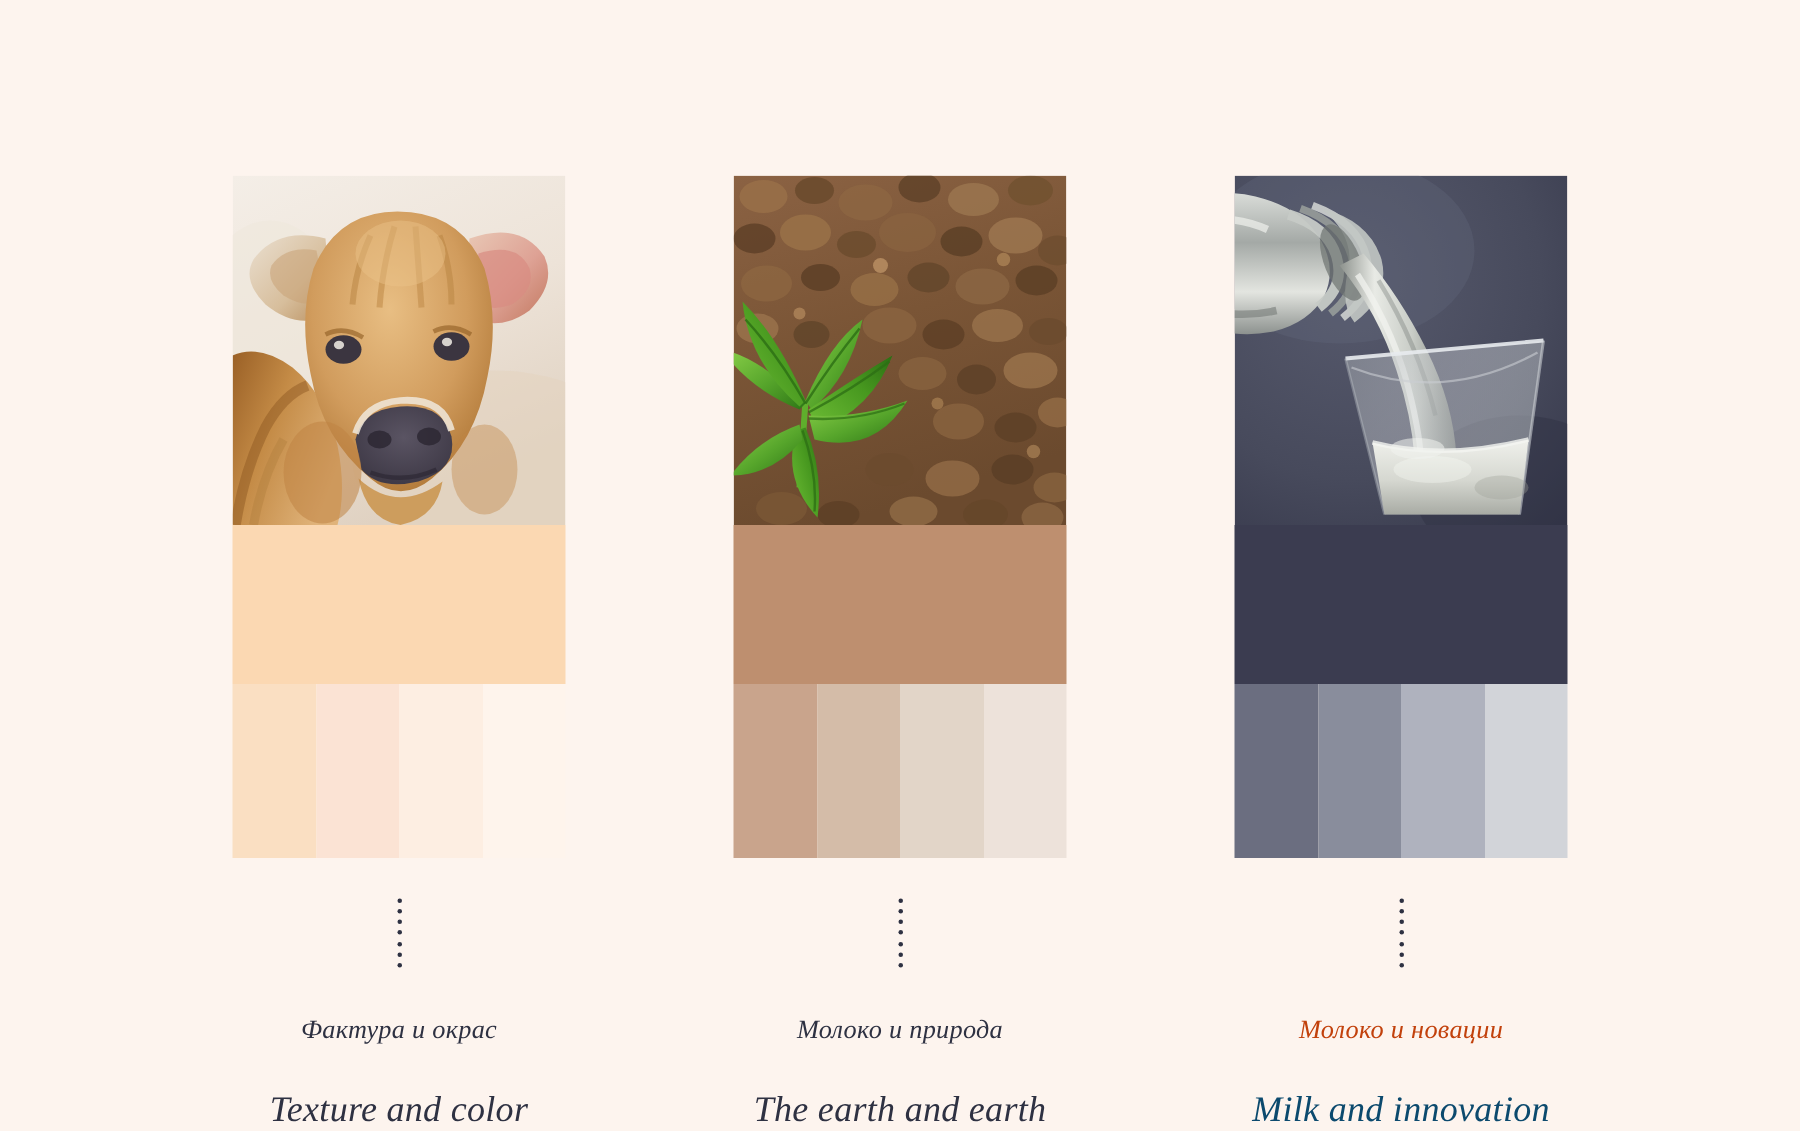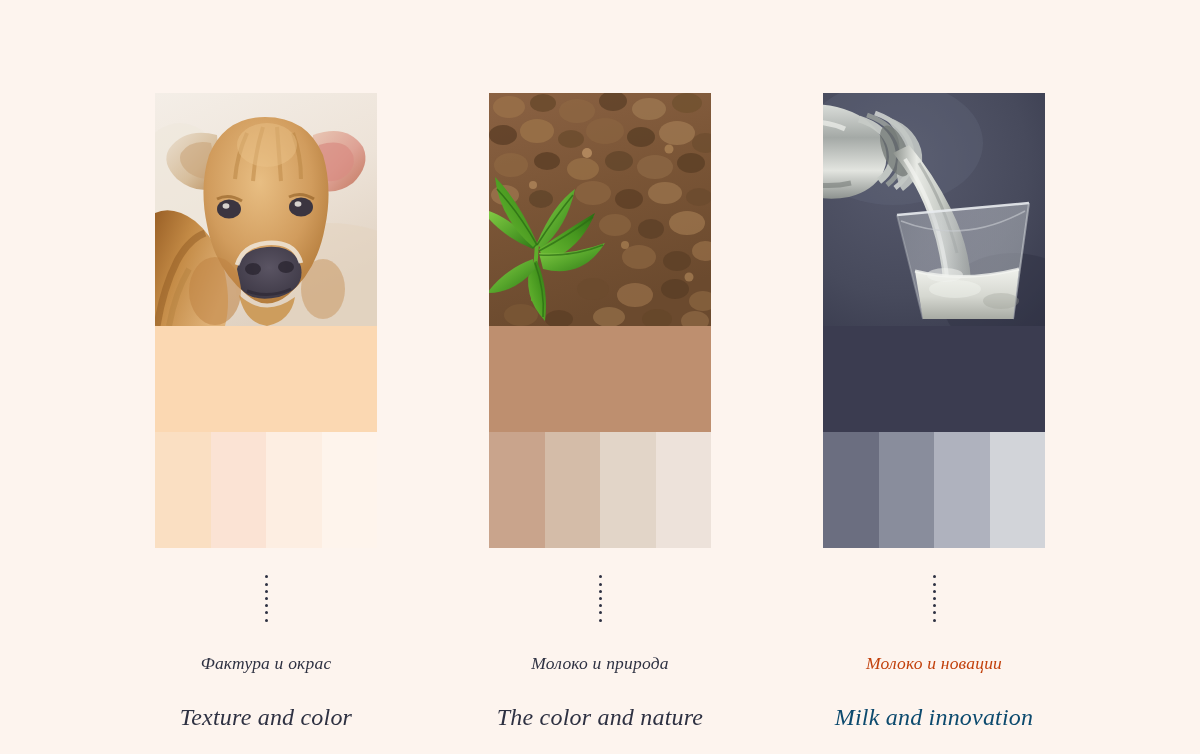--- a/index.html
+++ b/index.html
@@ -15,21 +15,21 @@
     position: relative;
   }
 
   .board {
     position: absolute;
     left: 0; top: 0;
     width: 1200px;
     height: 754px;
     display: flex;
     justify-content: center;
-    align-items: center;
+    align-items: flex-end;
   }
 
   .columns {
     display: flex;
     gap: 112px;
     margin-top: 70px;
   }
 
   .column {
     width: 222px;
@@ -311,21 +311,21 @@
         <span class="dot" style="background: rgb(46, 49, 66);"></span>
         <span class="dot" style="background: rgb(46, 49, 66);"></span>
         <span class="dot" style="background: rgb(46, 49, 66);"></span>
         <span class="dot" style="background: rgb(46, 49, 66);"></span>
         <span class="dot" style="background: rgb(46, 49, 66);"></span>
         <span class="dot" style="background: rgb(46, 49, 66);"></span>
         <span class="dot" style="background: rgb(46, 49, 66);"></span>
       </div>
 
       <div class="caption-ru" style="color: rgb(46, 49, 66);">Молоко и природа</div>
-      <div class="caption-en" style="color: rgb(46, 49, 66);">The color and nature</div>
+      <div class="caption-en" style="color: rgb(46, 49, 66);">The earth and earth</div>
     </div>
 
     <div class="column">
 
       <div class="photo">
         <svg viewBox="0 0 222 233" preserveAspectRatio="xMidYMid slice">
           <defs>
             <radialGradient id="p3bg" cx="0.35" cy="0.3" r="0.95">
               <stop offset="0%" stop-color="#575A6D"></stop>
               <stop offset="60%" stop-color="#474A5C"></stop>

